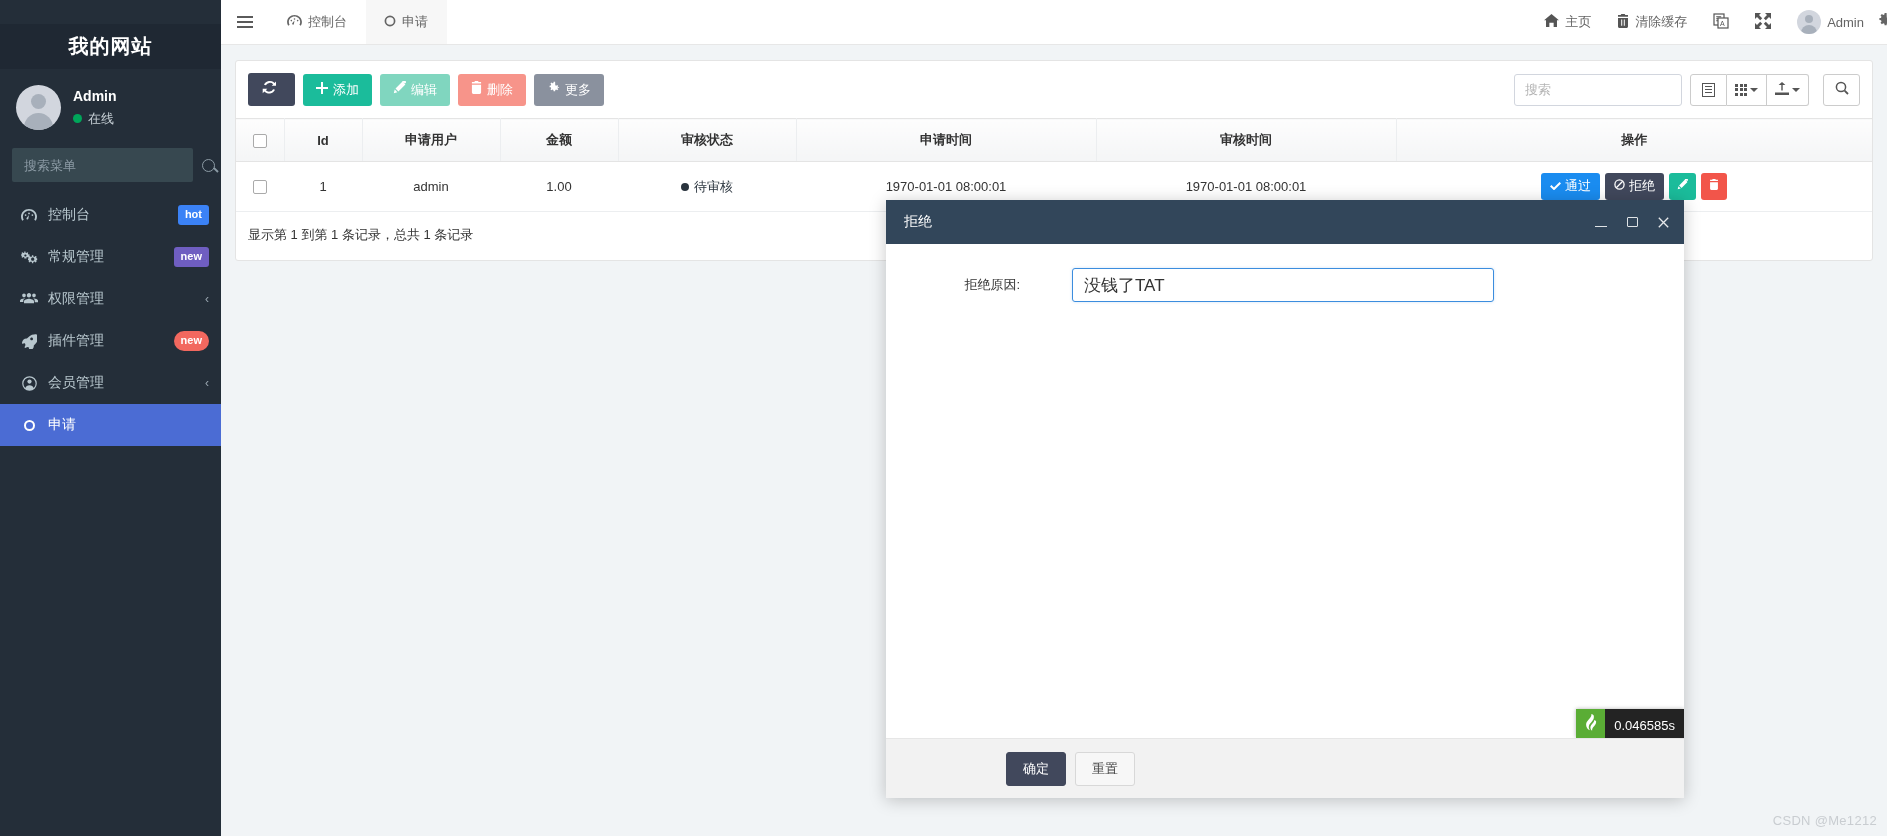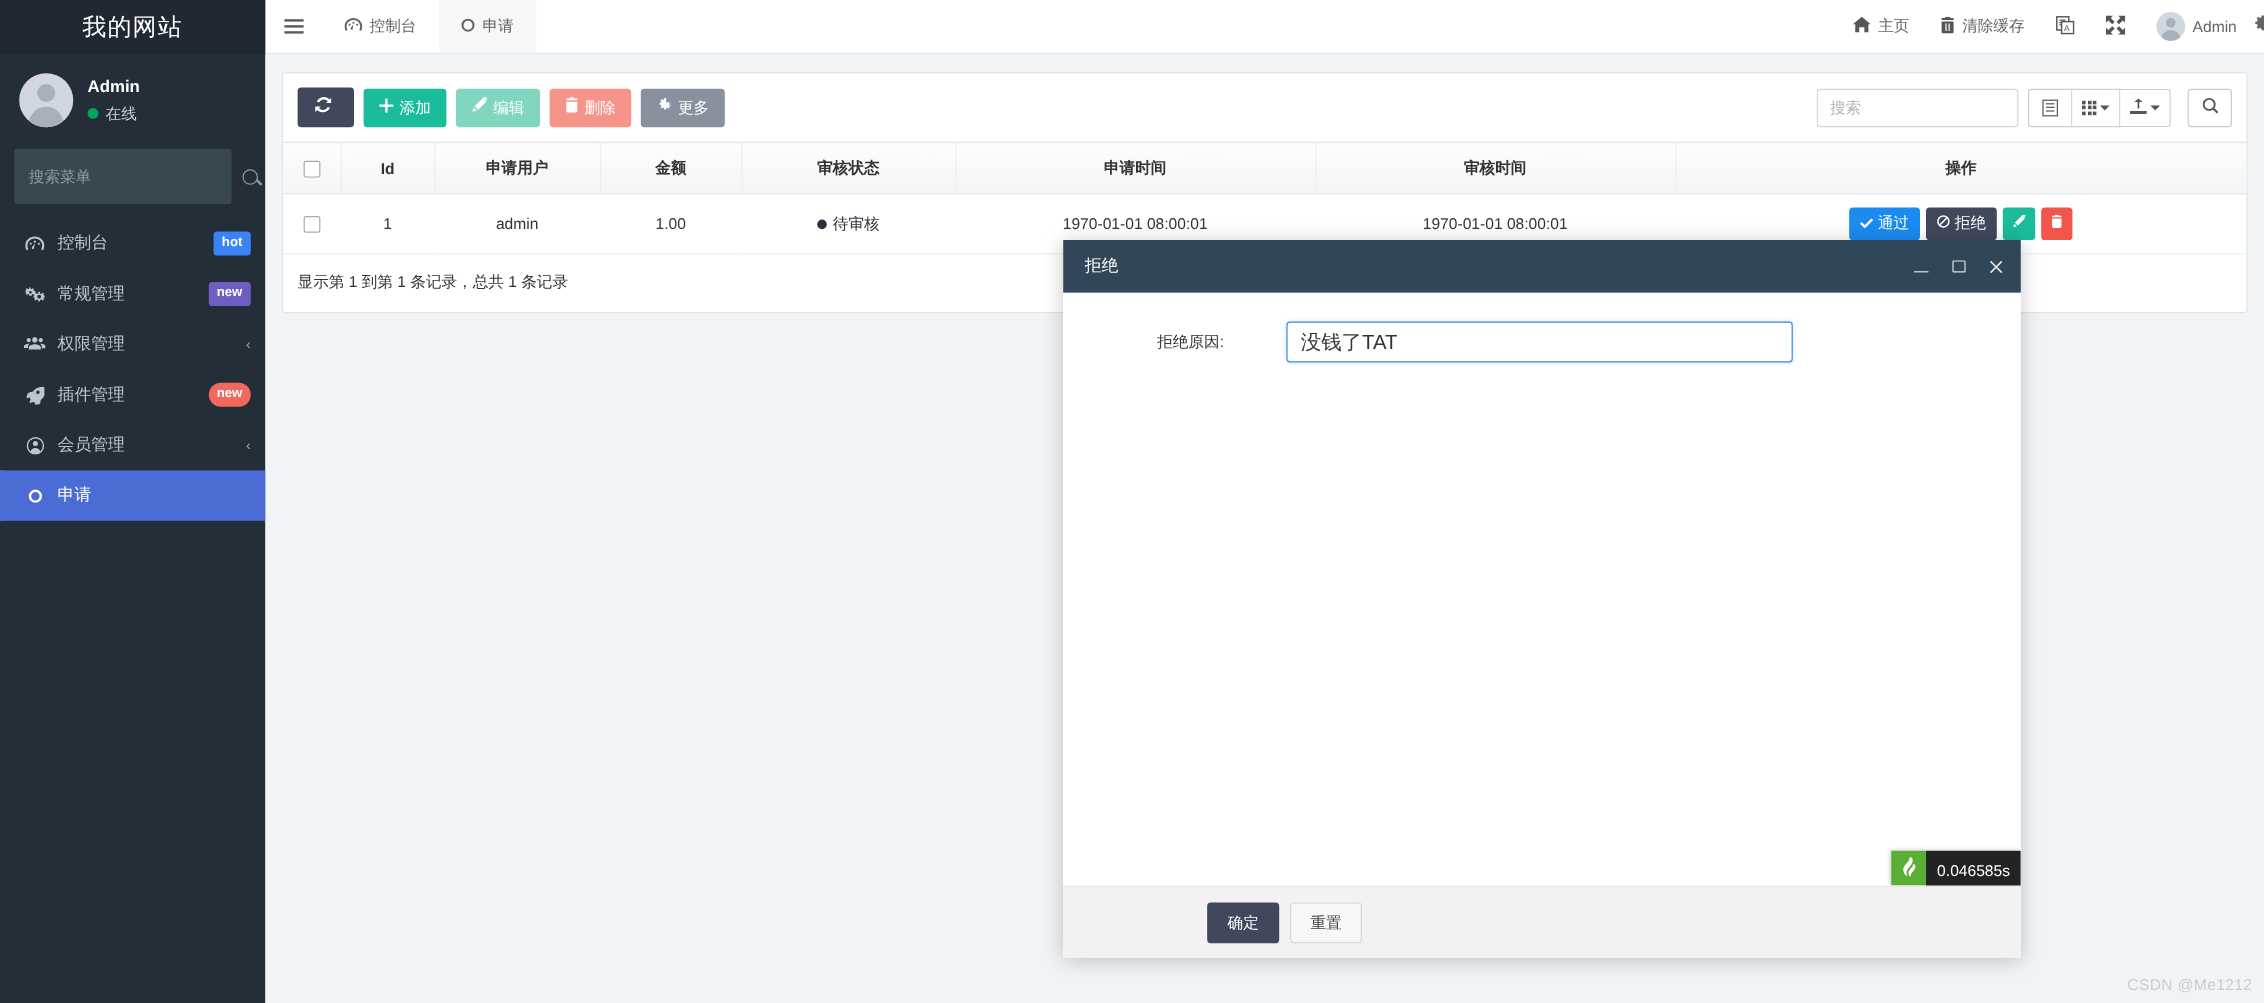--- a/index.html
+++ b/index.html
@@ -23,21 +23,22 @@
     color: #b8c7ce;
     z-index: 5;
   }
   .site-logo {
     height: 45px;
     background: #1f2833;
     display: flex; align-items: center; justify-content: center;
     color: #fff;
     font-size: 20px;
     letter-spacing: 1px;
-    font-weight: normal;
+    font-weight: bold;
+    margin-top: 24px;
   }
   .user-panel {
     padding: 16px 12px 14px 16px;
     display: flex; align-items: center;
   }
   .avatar {
     width: 45px; height: 45px; border-radius: 50%;
     background: #d2d6de;
     position: relative; overflow: hidden;
     flex: 0 0 45px;
@@ -55,21 +56,21 @@
   .user-info { margin-left: 12px; line-height: 1.4; }
   .user-name { color: #fff; font-weight: bold; font-size: 14px; }
   .user-status { font-size: 13px; color: #c7d0d6; display: flex; align-items: center; margin-top: 3px;}
   .dot-online {
     width: 9px; height: 9px; border-radius: 50%;
     background: #00a65a; display: inline-block; margin-right: 6px;
   }
 
   .menu-search {
     margin: 4px 28px 12px 12px;
-    height: 46px;
+    height: 34px;
     background: #374850;
     display: flex; align-items: center;
     padding: 0 10px;
     border-radius: 2px;
   }
   .menu-search input {
     flex: 1; background: transparent; border: 0; outline: none;
     color: #c7d0d6; font-size: 13px;
     font-family: "Liberation Sans", sans-serif;
   }

